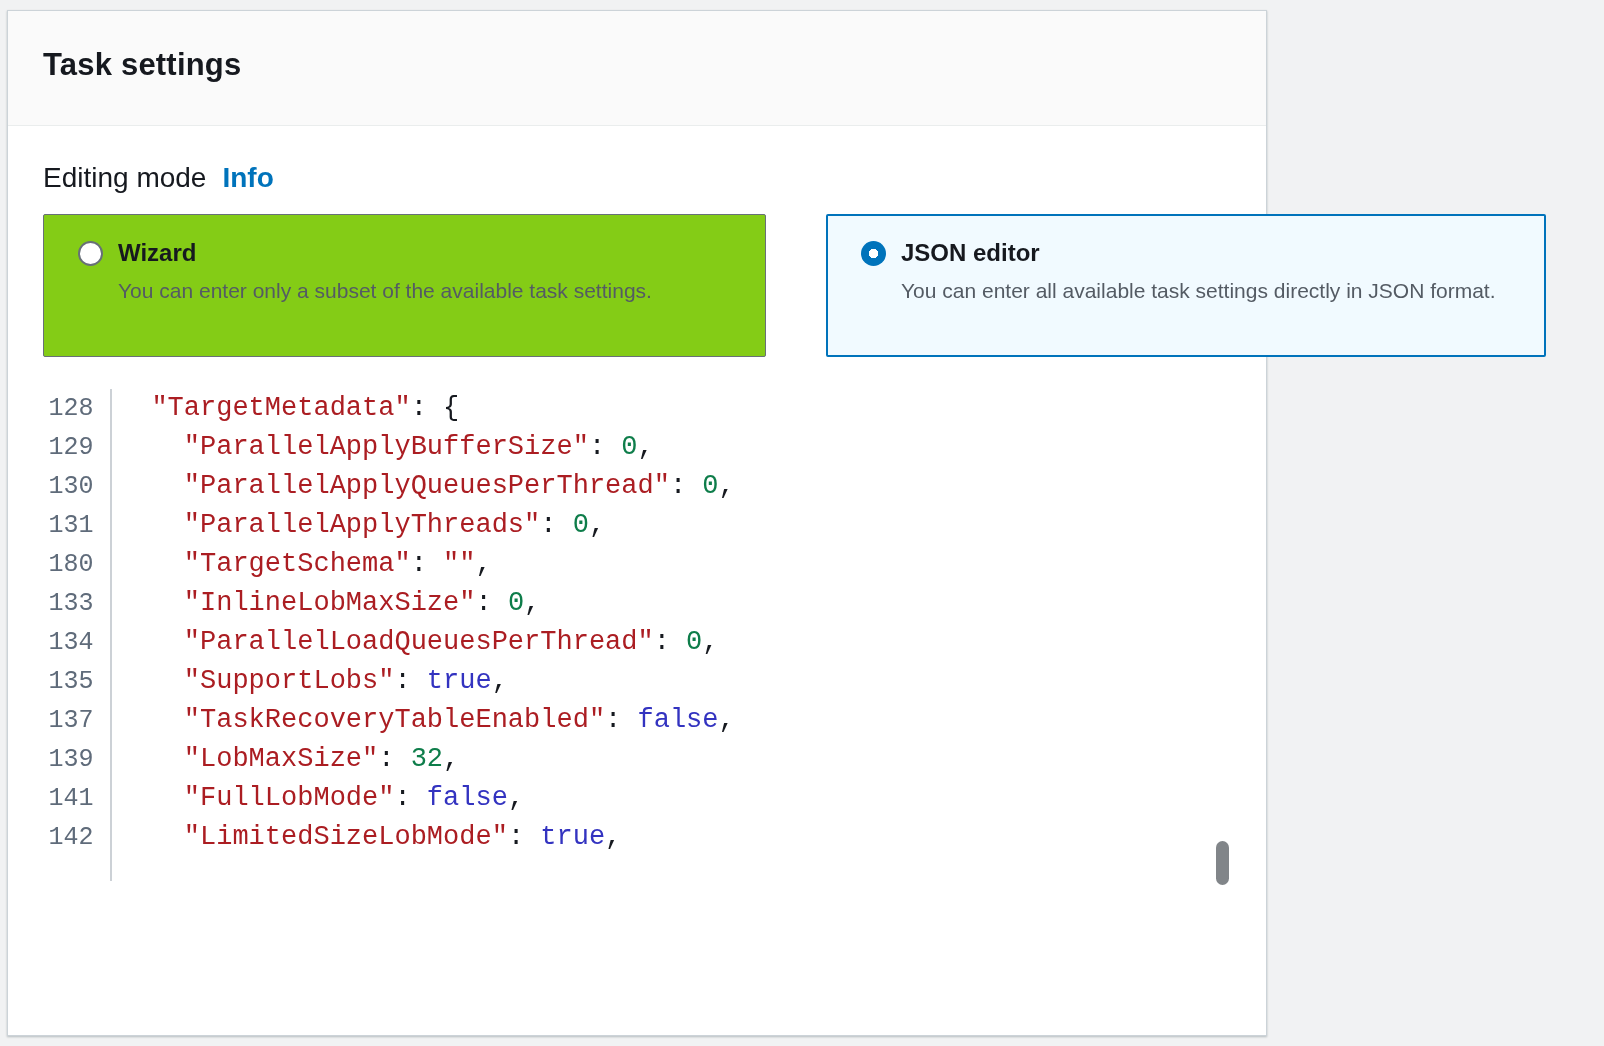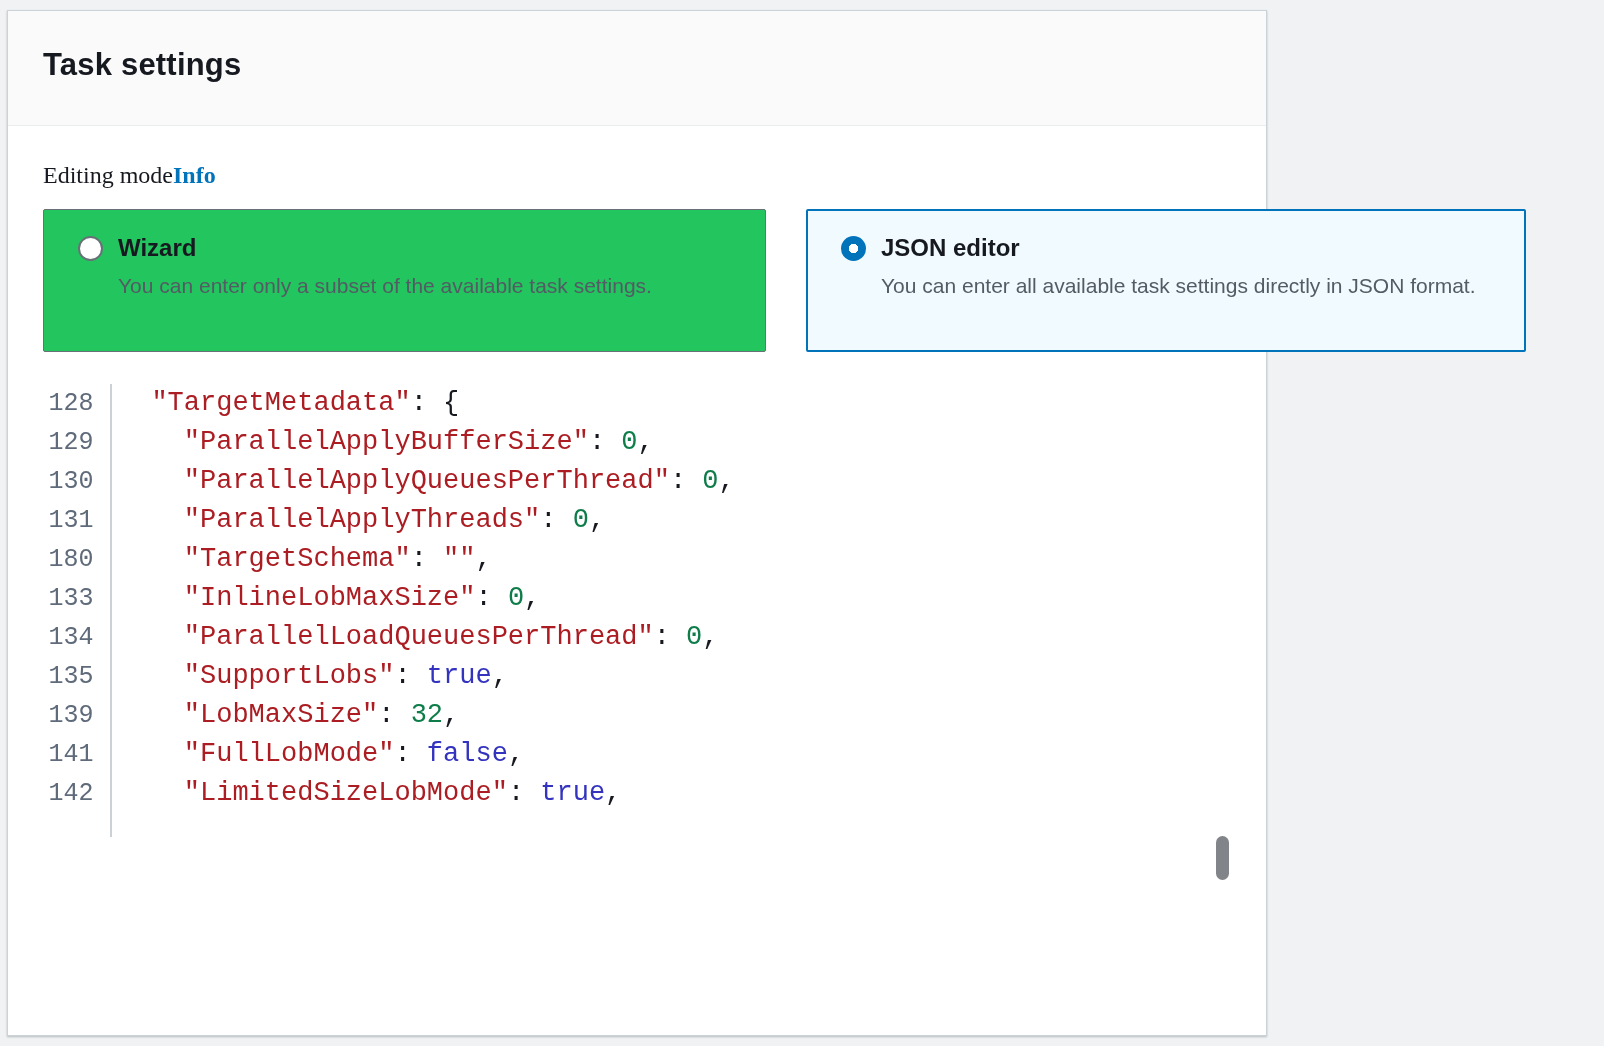--- a/index.html
+++ b/index.html
@@ -27,51 +27,52 @@
   .card-header h1 {
     font-size: 31px;
     font-weight: 700;
     color: #16191f;
     letter-spacing: 0.2px;
   }
   .card-body { padding: 0 37px 0 35px; }
 
   .editing-mode-row {
     margin-top: 36px;
-    font-size: 24px;
+    font-size: 28px;
     display: flex;
     align-items: baseline;
-    font-family: Liberation Serif, serif;
+    gap: 16px;
   }
   .info-link {
     color: var(--accent, #0073bb);
     font-weight: 700;
     text-decoration: none;
     cursor: pointer;
   }
 
   .tiles {
     margin-top: 20px;
     display: flex;
     gap: 40px;
   }
   .tile {
     flex: 0 0 723px;
     height: 143px;
     border: 1px solid #687078;
     border-radius: 2px;
-    background: #22c55e;
+    background: #84cc16;
     padding: 24px 24px 12px 34px;
     cursor: pointer;
   }
   .tile.selected {
     flex-basis: 720px;
     border: 2px solid var(--accent, #0073bb);
     background: var(--tile-selected-bg, #f1faff);
     padding: 23px 25px 0 33px;
+    margin-left: 20px;
   }
   .tile-head { display: flex; align-items: center; gap: 15px; }
   .radio {
     width: 25px; height: 25px;
     border-radius: 50%;
     border: 2px solid #687078;
     background: #ffffff;
     flex: 0 0 auto;
   }
   .tile.selected .radio {
@@ -184,20 +185,24 @@
           </div>
           <div class="code-line">
             <span class="ln">134</span>
             <span class="code">    <span class="tok-k">"ParallelLoadQueuesPerThread"</span><span class="tok-p">: </span><span class="tok-n">0</span><span class="tok-p">,</span></span>
           </div>
           <div class="code-line">
             <span class="ln">135</span>
             <span class="code">    <span class="tok-k">"SupportLobs"</span><span class="tok-p">: </span><span class="tok-b">true</span><span class="tok-p">,</span></span>
           </div>
           <div class="code-line">
+            <span class="ln">137</span>
+            <span class="code">    <span class="tok-k">"TaskRecoveryTableEnabled"</span><span class="tok-p">: </span><span class="tok-b">false</span><span class="tok-p">,</span></span>
+          </div>
+          <div class="code-line">
             <span class="ln">139</span>
             <span class="code">    <span class="tok-k">"LobMaxSize"</span><span class="tok-p">: </span><span class="tok-n">32</span><span class="tok-p">,</span></span>
           </div>
           <div class="code-line">
             <span class="ln">141</span>
             <span class="code">    <span class="tok-k">"FullLobMode"</span><span class="tok-p">: </span><span class="tok-b">false</span><span class="tok-p">,</span></span>
           </div>
           <div class="code-line">
             <span class="ln">142</span>
             <span class="code">    <span class="tok-k">"LimitedSizeLobMode"</span><span class="tok-p">: </span><span class="tok-b">true</span><span class="tok-p">,</span></span>

